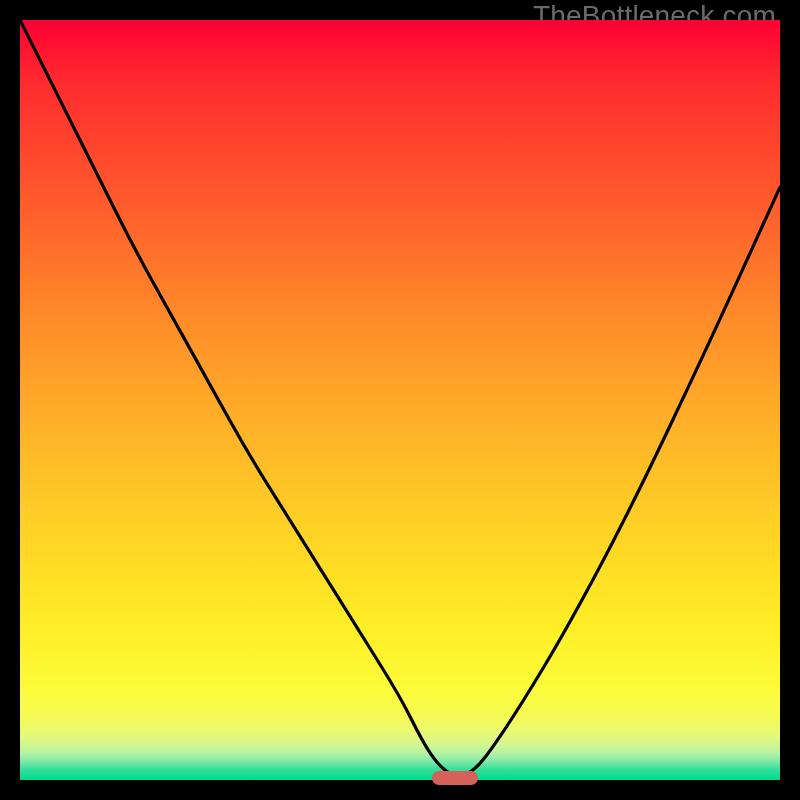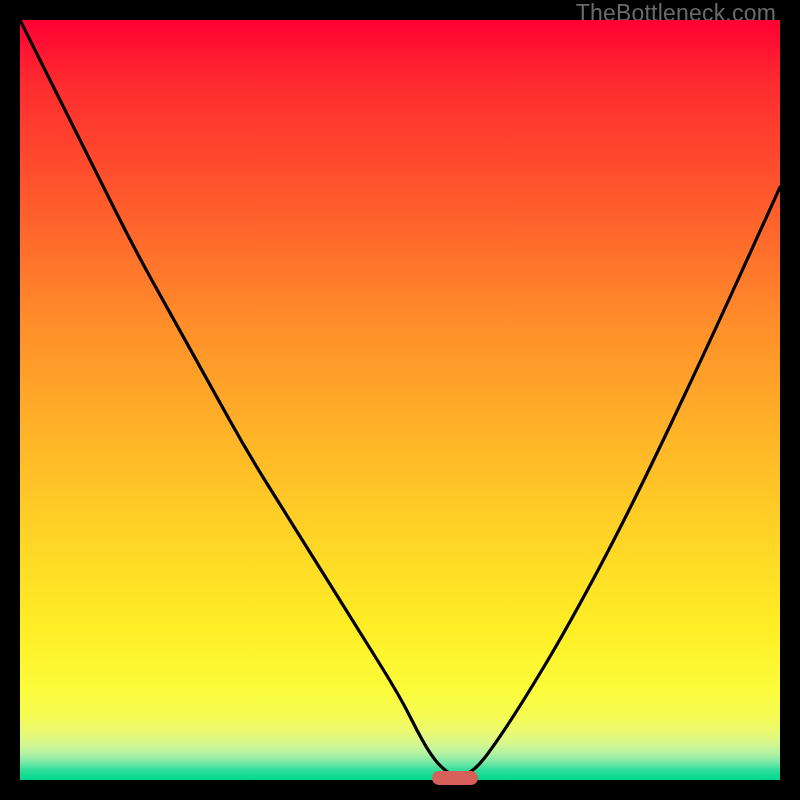--- a/index.html
+++ b/index.html
@@ -41,21 +41,21 @@
       #7de9a7 97.6%,
       #34df9a 98.6%,
       #00d88f 100%
     );
   }
   .watermark {
     position: absolute;
     top: 0px;
     right: 24px;
     color: #6b6b6b;
-    font-size: 23px;
+    font-size: 28px;
     font-weight: 500;
     letter-spacing: 0.2px;
   }
   svg.curve {
     position: absolute;
     left: 0;
     top: 0;
     width: 760px;
     height: 760px;
   }

